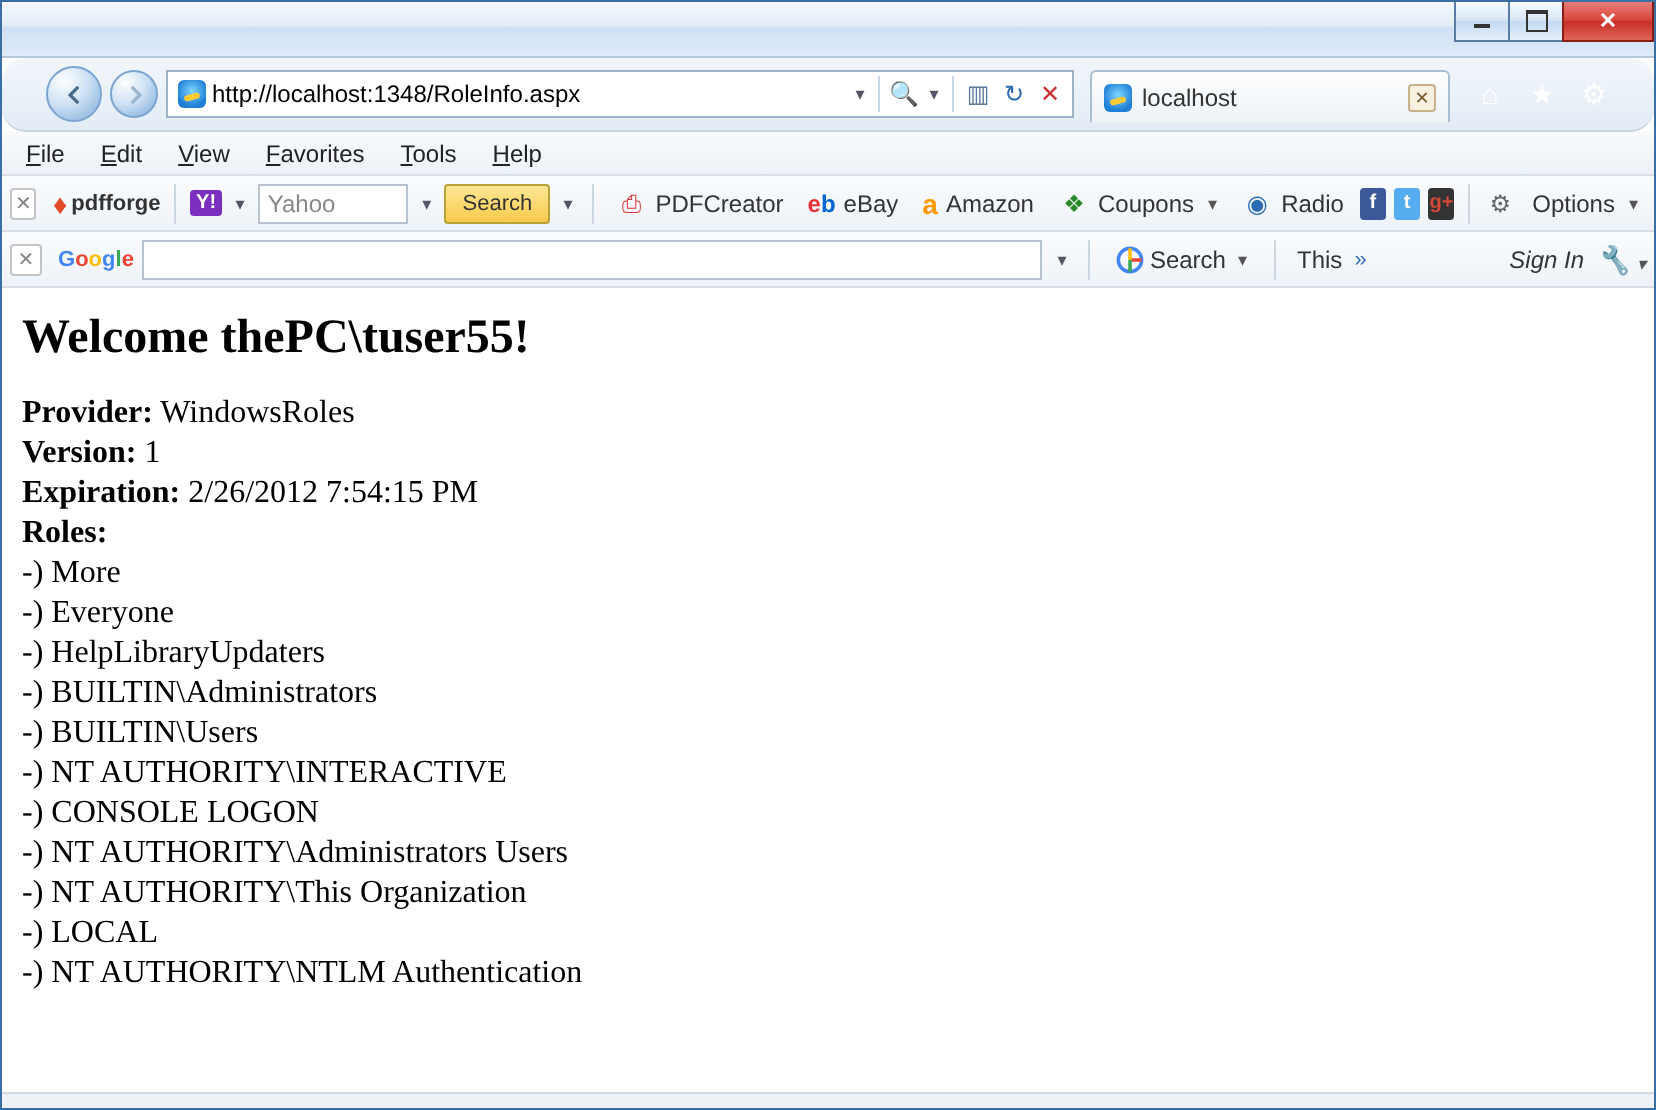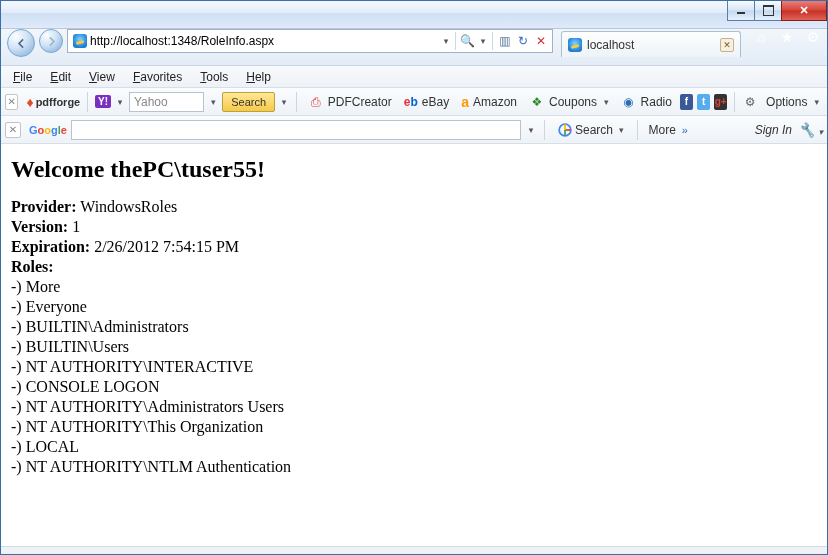--- a/index.html
+++ b/index.html
@@ -7,21 +7,21 @@
   .window { width:828px; height:555px; border:1px solid #3b6ea5; background:#fff; display:flex; flex-direction:column; box-shadow:0 0 0 1px rgba(0,0,0,.1); position:relative; }
   
   .titlebar { height:28px; background:linear-gradient(#f4f8fd,#e1ecf9 45%,#cfe0f4 46%,#dfeafa); display:flex; align-items:center; justify-content:flex-end; padding:0 0 0 6px; border-bottom:1px solid #b8c8d8; }
   .win-btns { display:flex; height:20px; margin-top:-8px;}
   .win-btn { width:28px; height:20px; display:flex; align-items:center; justify-content:center; border:1px solid #5a7ca8; border-top:none; background:linear-gradient(#f7fbff,#d7e6f7 48%,#c3d9f1 52%,#e6f0fb); margin-left:-1px; font-size:10px; color:#2a2a2a;}
   .win-btn.min::before{content:"";width:8px;height:2px;background:#333;margin-top:6px;}
   .win-btn.max::before{content:"";width:9px;height:8px;border:1px solid #333;border-top:2px solid #333;}
   .win-btn.close{ width:46px; background:linear-gradient(#e77f7a,#d7453a 48%,#c62f24 52%,#e06357); border-color:#8a1d14;}
   .win-btn.close::before{content:"✕"; color:#fff; font-weight:bold; font-size:11px;}
   
-  .navrow { height:37px; background:linear-gradient(#f2f6fb,#e3ecf6); display:flex; align-items:flex-start; padding:0 6px; gap:4px; border-bottom:1px solid #c7d5e3;}
+  .navrow { height:37px; background:linear-gradient(#f2f6fb,#e3ecf6); display:flex; align-items:center; padding:0 22px; gap:4px; border-bottom:1px solid #c7d5e3;border-radius:12px;}
   .circ-btn { width:28px; height:28px; border-radius:50%; background:radial-gradient(circle at 30% 25%,#fdfefe,#cfe2f5 45%,#a8c8e7 70%,#86b0dc); border:1px solid #7ba6d2; display:flex; align-items:center; justify-content:center; color:#456; }
   .circ-btn svg{width:13px;height:13px;}
   .circ-btn.fwd{width:24px;height:24px;}
   .addr-wrap{flex:1; display:flex; align-items:center; background:#fff; border:1px solid #9fb3c8; height:24px; padding:0 2px;}
   .addr-icon{width:16px;height:16px;margin:0 3px;}
   .addr-input{flex:1;border:none;outline:none;font-size:12px;height:20px;padding:0;}
   .addr-sep{width:1px;height:18px;background:#ccd9e6;margin:0 3px;}
   .addr-btn{width:18px;height:18px;display:flex;align-items:center;justify-content:center;color:#4a6;}
   .drop-caret{width:12px;text-align:center;color:#556;font-size:9px;}
   .tab-strip{display:flex;align-items:flex-end;height:28px;margin-left:4px;}
@@ -195,38 +195,39 @@
       <svg class="google-g" viewBox="0 0 24 24">
           <circle cx="12" cy="12" r="10" fill="none" stroke="#4285F4" stroke-width="3"></circle>
           <path d="M12 12 h10" stroke="#EA4335" stroke-width="3"></path>
           <path d="M12 2 v10" stroke="#FBBC05" stroke-width="3"></path>
           <path d="M12 12 v10" stroke="#34A853" stroke-width="3"></path>
         </svg>
       <span>Search</span>
     </span>
     <span class="tb-sep"></span>
     <span class="tb-item">
-      <span>More</span>
+      <span>This</span>
       <span class="more-chev">»</span>
     </span>
     <div class="signin-right">
       <span>Sign In</span>
       <span class="wrench dd">🔧</span>
     </div>
   </div>
 
   <div class="content">
     <h1>Welcome thePC\tuser55!</h1>
     <p class="line"><span class="lbl">Provider:</span><span> WindowsRoles</span></p>
     <p class="line"><span class="lbl">Version:</span><span> 1</span></p>
     <p class="line"><span class="lbl">Expiration:</span><span> 2/26/2012 7:54:15 PM</span></p>
     <p class="line"><span class="lbl">Roles:</span></p>
     <div id="roles-list">
         <p class="line">-) More</p>
         <p class="line">-) Everyone</p>
+        <p class="line">-) HelpLibraryUpdaters</p>
         <p class="line">-) BUILTIN\Administrators</p>
         <p class="line">-) BUILTIN\Users</p>
         <p class="line">-) NT AUTHORITY\INTERACTIVE</p>
         <p class="line">-) CONSOLE LOGON</p>
         <p class="line">-) NT AUTHORITY\Administrators Users</p>
         <p class="line">-) NT AUTHORITY\This Organization</p>
         <p class="line">-) LOCAL</p>
         <p class="line">-) NT AUTHORITY\NTLM Authentication</p>
       </div>
   </div>

